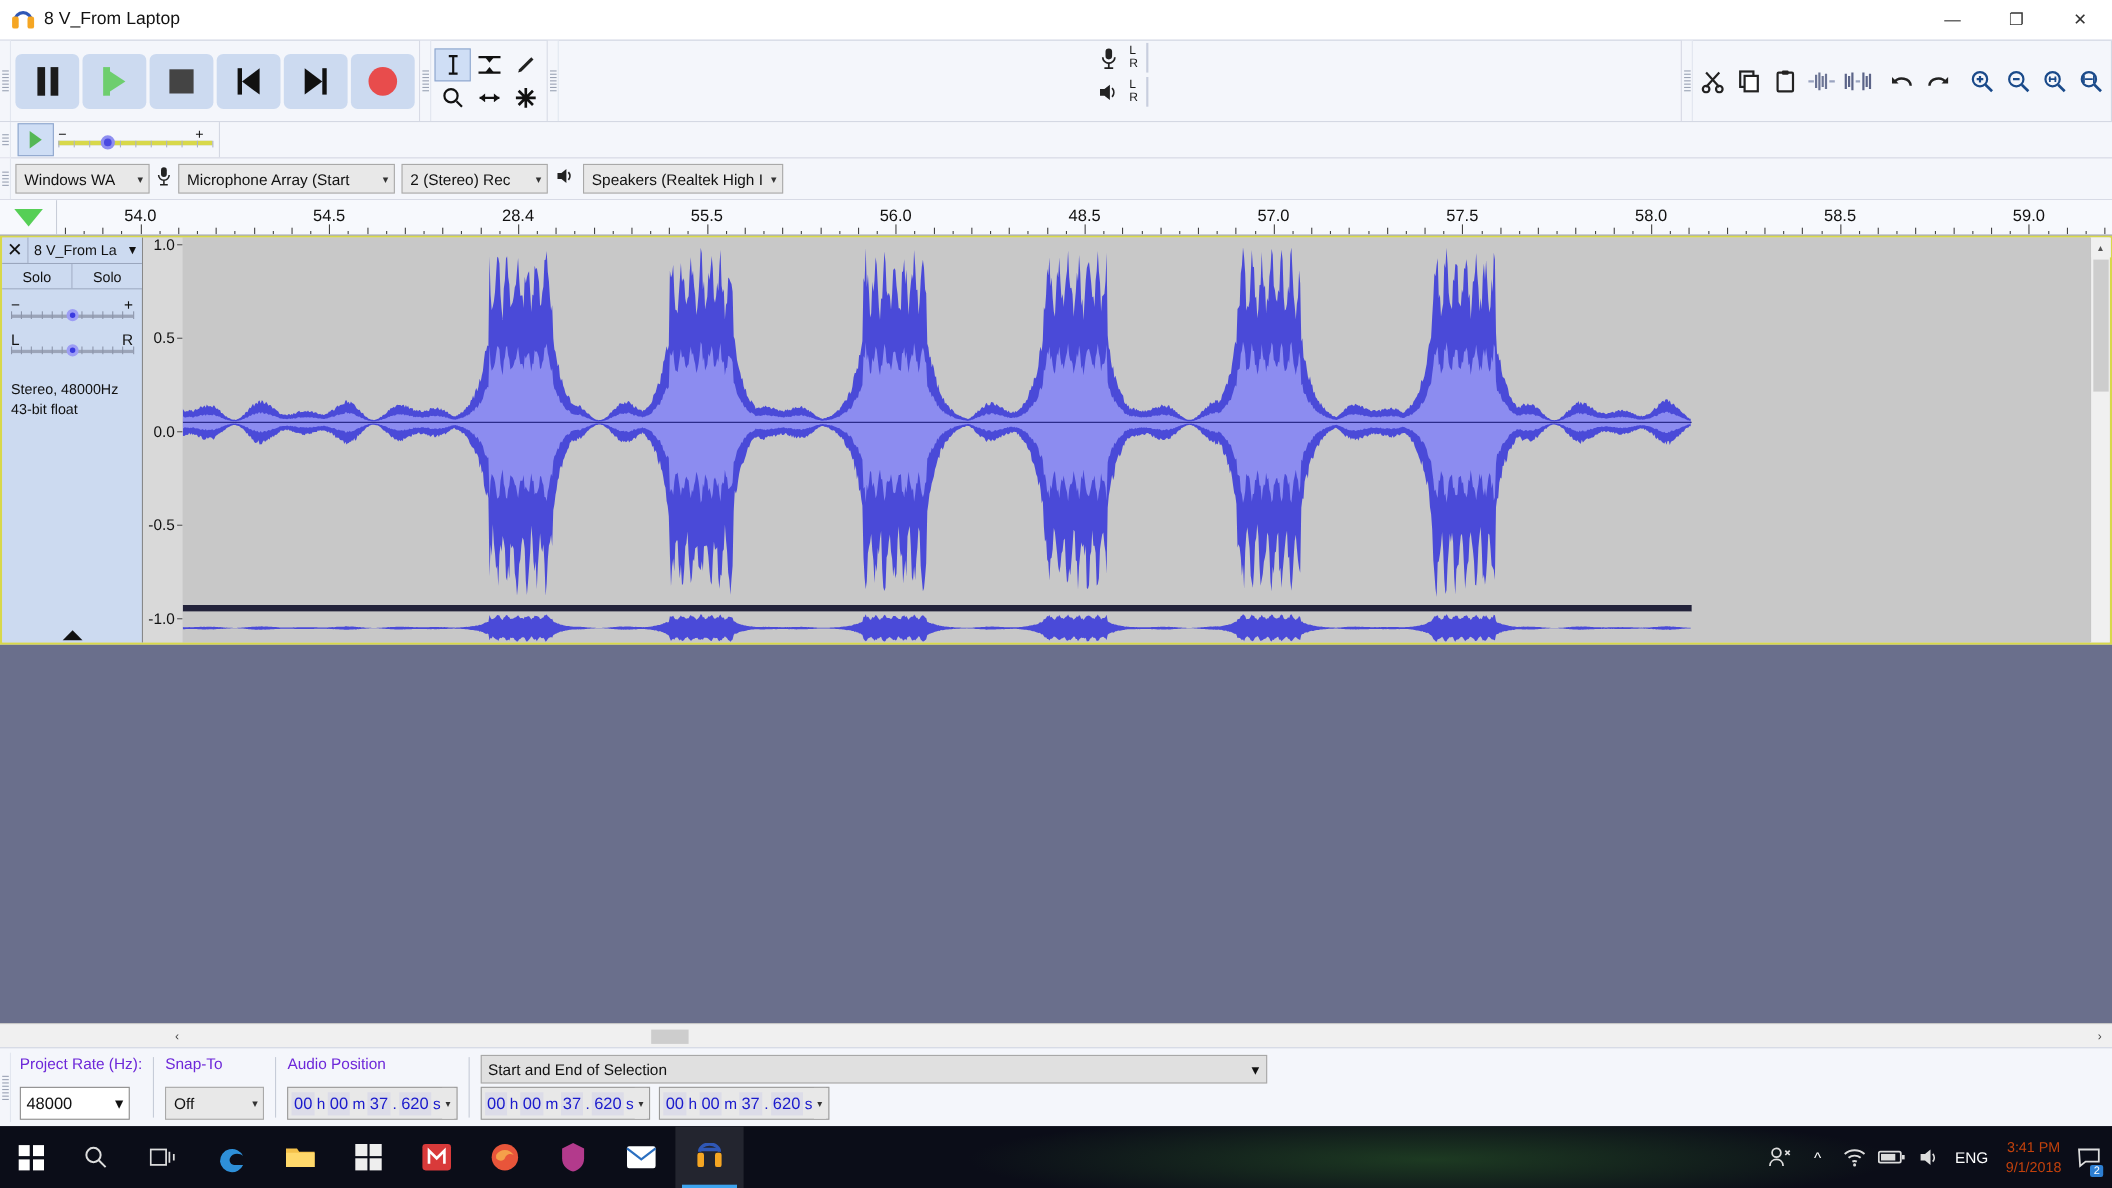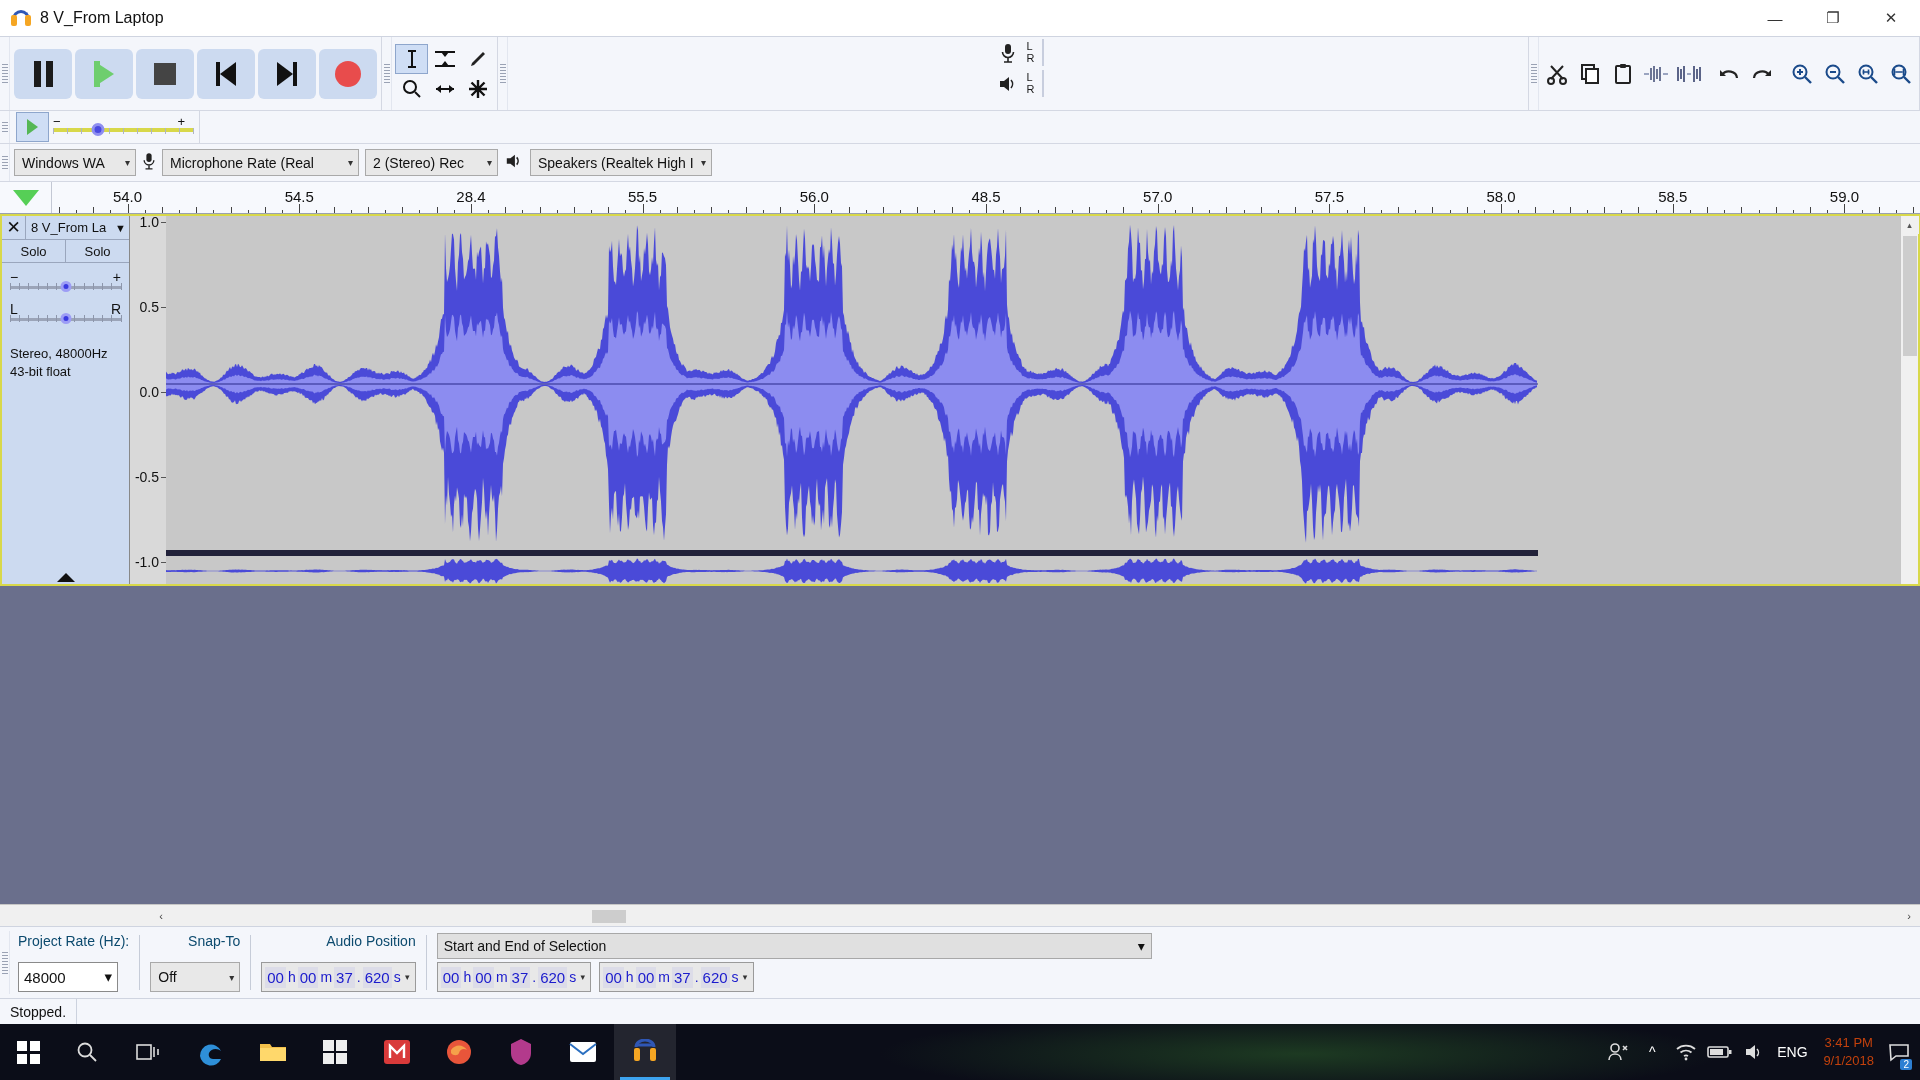--- a/index.html
+++ b/index.html
@@ -128,21 +128,21 @@
   .vs-btn { width:18px;height:18px;display:flex;align-items:center;justify-content:center;font-size:9px;color:#555;background:#f0f0f0;}
   .vs-thumb { width:14px; height:120px; background:#cdcdcd; margin-top:2px;}
   .hscroll { height: 22px; background:#f0f0f0; border-top:1px solid #c6c6c6; display:flex; align-items:center; flex: 0 0 22px;}
   .hs-btn { width:22px;height:22px;display:flex;align-items:center;justify-content:center;font-size:11px;color:#444;}
   .hs-track { flex:1; position:relative; height:16px; }
   .hs-thumb { position:absolute; top:2px; height:13px; background:#cdcdcd; }
 
   
   .selbar { background:#f4f6fb; border-top:1px solid #cfd4e0; display:flex; align-items:stretch; flex: 0 0 72px; padding: 4px 0;}
   .selcol { display:flex; flex-direction:column; justify-content:space-between; padding: 2px 8px; }
-  .sellabel { font-size:14px; color:#0c4a6e;text-align:right; }
+  .sellabel { font-size:14px; color:#6d28d9; }
   .selsep { width:1px; background:#c6ccd8; margin: 4px 2px; }
   .selinput { height:30px; background:#e8e8e8; border:1px solid #9a9a9a; display:flex; align-items:center; font-size:15px; color:#2222cc; padding: 0 2px;}
   .digit { background:#dcdce8; padding: 2px 2px; margin: 0 1px; color:#1a1acc; }
   .unit { color:#1a1acc; padding: 0 1px; font-size:14px;}
   .sel-drop { width:11px; display:flex; align-items:center; justify-content:center; font-size:9px; color:#333; background:#e8e8e8; height:100%;}
   .selwide { background:#e0e0e0; border:1px solid #a8a8a8; height:26px; display:flex; align-items:center; justify-content:space-between; padding: 0 6px; font-size:14px; color:#111; }
   .rateinput { height:30px; width:100px; background:#fff; border:1px solid #8a8a8a; display:flex; align-items:center; justify-content:space-between; padding:0 5px; font-size:15px; color:#111;}
 
   
   .statusbar { height: 26px; background:#f4f6fb; border-top:1px solid #cfd4e0; display:flex; align-items:center; flex: 0 0 26px; font-size:14px; color:#111; }
@@ -548,21 +548,21 @@
           <span class="chev">▾</span>
         </div>
         <span>
           <svg width="14" height="20" viewBox="0 0 16 22">
               <rect x="5" y="2" width="6" height="10" rx="3" fill="#222"></rect>
               <path d="M2.5 10a5.5 5.5 0 0 0 11 0" stroke="#222" stroke-width="1.6" fill="none"></path>
               <path d="M8 16v4M4 20h8" stroke="#222" stroke-width="1.6"></path>
             </svg>
         </span>
         <div class="combo" style="width:197px;">
-          <span class="cv">Microphone Rate (Real</span>
+          <span class="cv">Microphone Array (Start</span>
           <span class="chev">▾</span>
         </div>
         <div class="combo" style="width:133px;">
           <span class="cv">2 (Stereo) Rec</span>
           <span class="chev">▾</span>
         </div>
         <span>
           <svg width="20" height="18" viewBox="0 0 20 20">
               <path d="M2 7h4l5-4v14l-5-4H2z" fill="#222"></path>
               <path d="M13 6a6 6 0 0 1 0 8" stroke="#222" stroke-width="1.8" fill="none"></path>
@@ -884,25 +884,20 @@
           <span class="digit">37</span>
             <span class="unit">.</span>
             <span class="digit">620</span>
             <span class="unit">s</span>
           <span class="sel-drop">▾</span>
         </div>
       </div>
     </div>
   </div>
 
-  <div class="statusbar">
-    <div class="st-cell">Stopped.</div>
-    <div class="st-sep"></div>
-    <div class="st-cell" style="flex:1;"></div>
-  </div>
 
   <div class="taskbar">
     <div class="tb-bgimg"></div>
     <div class="start">
       <span class="w">
           <i></i>
           <i></i>
           <i></i>
           <i></i>
         </span>

